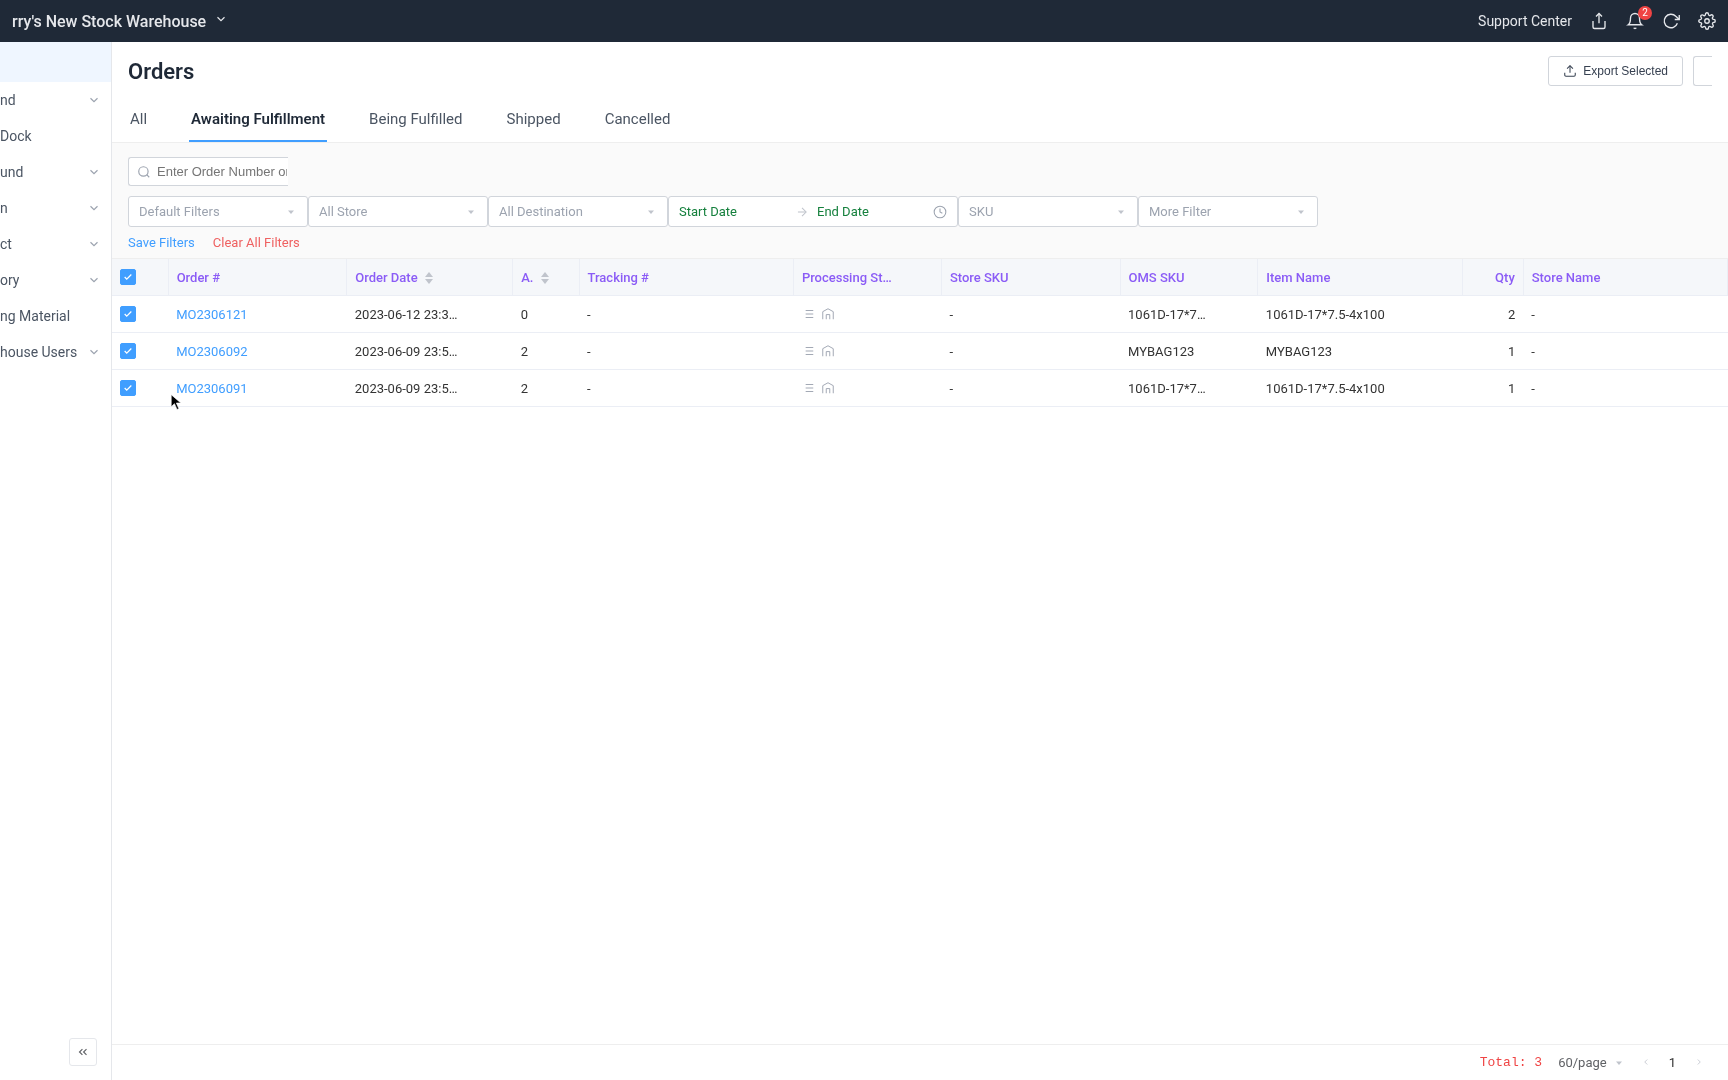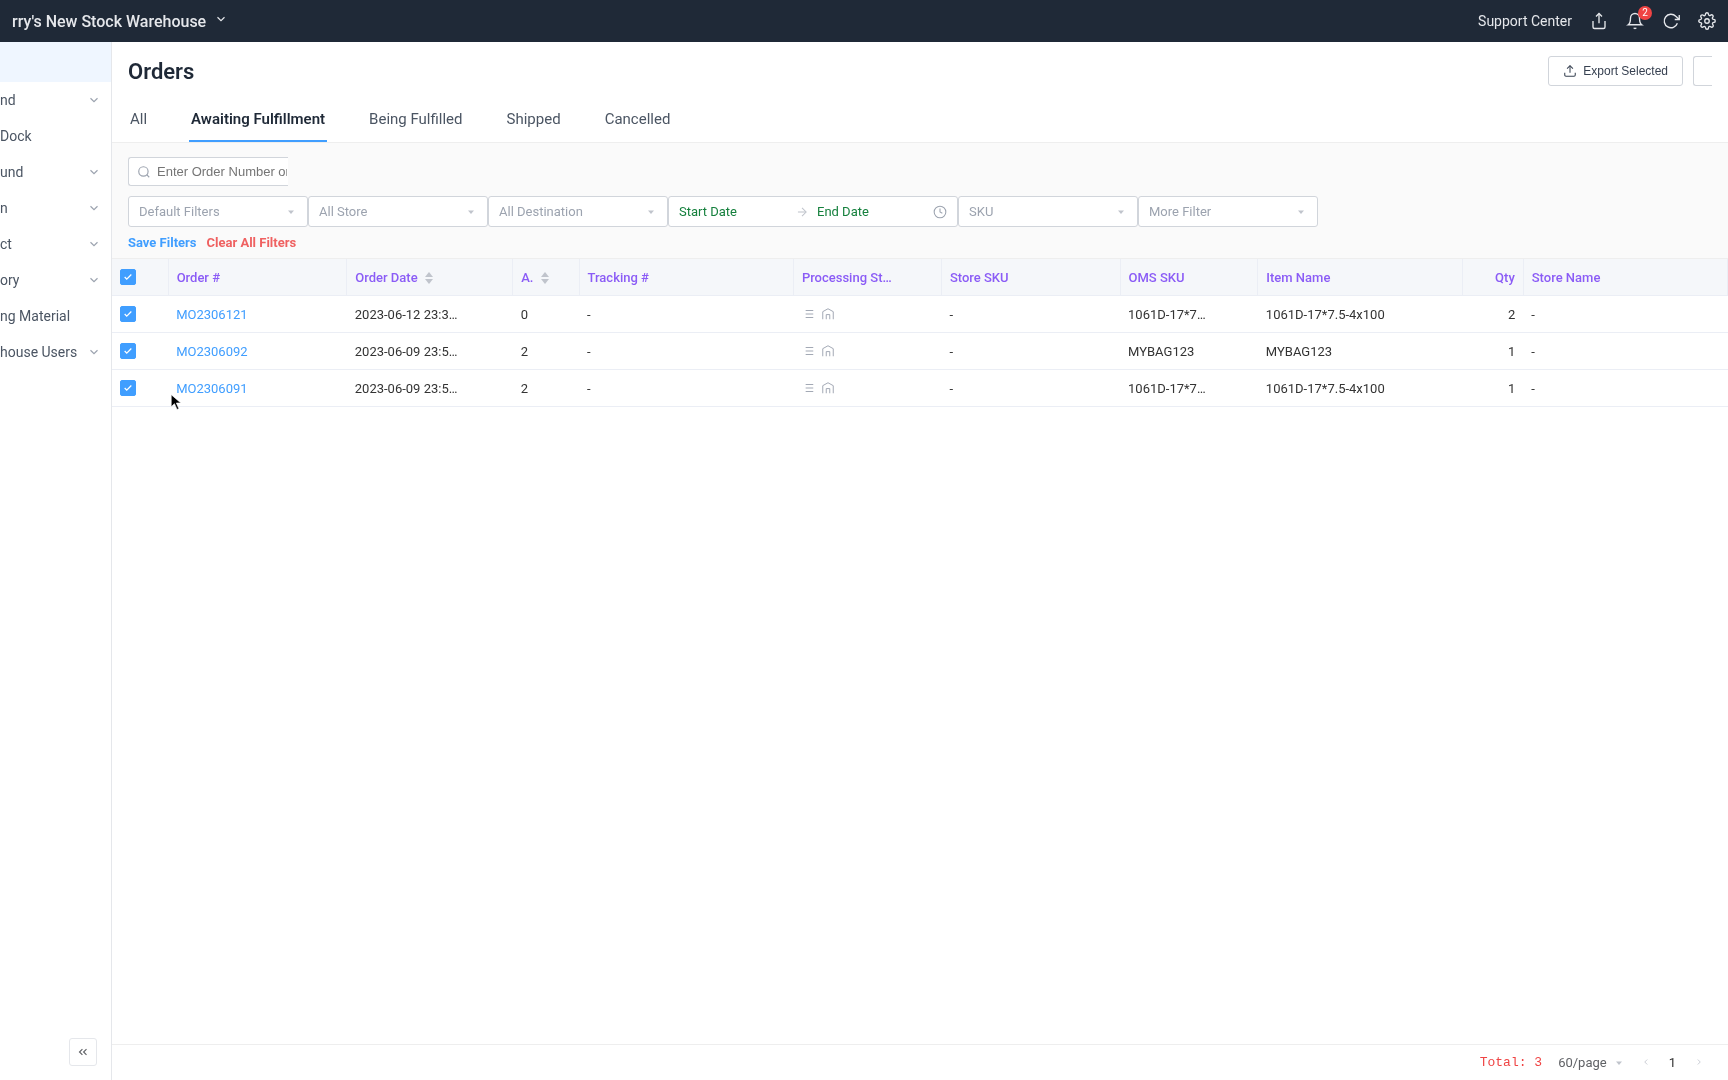--- a/index.html
+++ b/index.html
@@ -54,21 +54,21 @@
 
 .filter-row { display: flex; gap: 0; margin-bottom: 8px; }
 .select { border: 1px solid #d1d5db; border-radius: 3px; padding: 7px 10px; background: #fff; display: flex; align-items: center; justify-content: space-between; font-size: 13px; color: #9ca3af; cursor: pointer; }
 .select.w180 { width: 180px; }
 .date-range { border: 1px solid #d1d5db; border-radius: 3px; background: #fff; display: flex; align-items: center; padding: 7px 10px; width: 290px; color: #15803d; font-size: 13px; gap: 8px; }
 .date-range .arrow-icon { flex: 0 0 auto; }
 .date-range .label-start { flex: 1; }
 .date-range .label-end { flex: 1; }
 .caret { width: 12px; height: 12px; }
 
-.filter-links { display: flex; gap: 4px; font-size: 13px; font-weight: bold; }
+.filter-links { display: flex; gap: 12px; font-size: 13px; }
 .link-save { color: #409eff; cursor: pointer; }
 .link-clear { color: #ef6161; cursor: pointer; margin-left: 6px; }
 
 
 .table-wrap { flex: 1; overflow: auto; background: #fff; }
 table { border-collapse: collapse; width: 100%; table-layout: fixed; }
 thead th { background: #f5f7fa; text-align: left; font-weight: 500; color: #8b5cf6; padding: 10px 8px; font-size: 13px; border-bottom: 1px solid #ebeef5; border-right: 1px solid #ebeef5; white-space: nowrap; overflow: hidden; text-overflow: ellipsis; }
 thead th:first-child { border-left: none; }
 tbody td { padding: 10px 8px; font-size: 13px; border-bottom: 1px solid #ebeef5; white-space: nowrap; overflow: hidden; text-overflow: ellipsis; color: #333; }
 .cb { width: 16px; height: 16px; background: #409eff; border: 1px solid #409eff; display: inline-flex; align-items: center; justify-content: center; border-radius: 2px; cursor: pointer; }

